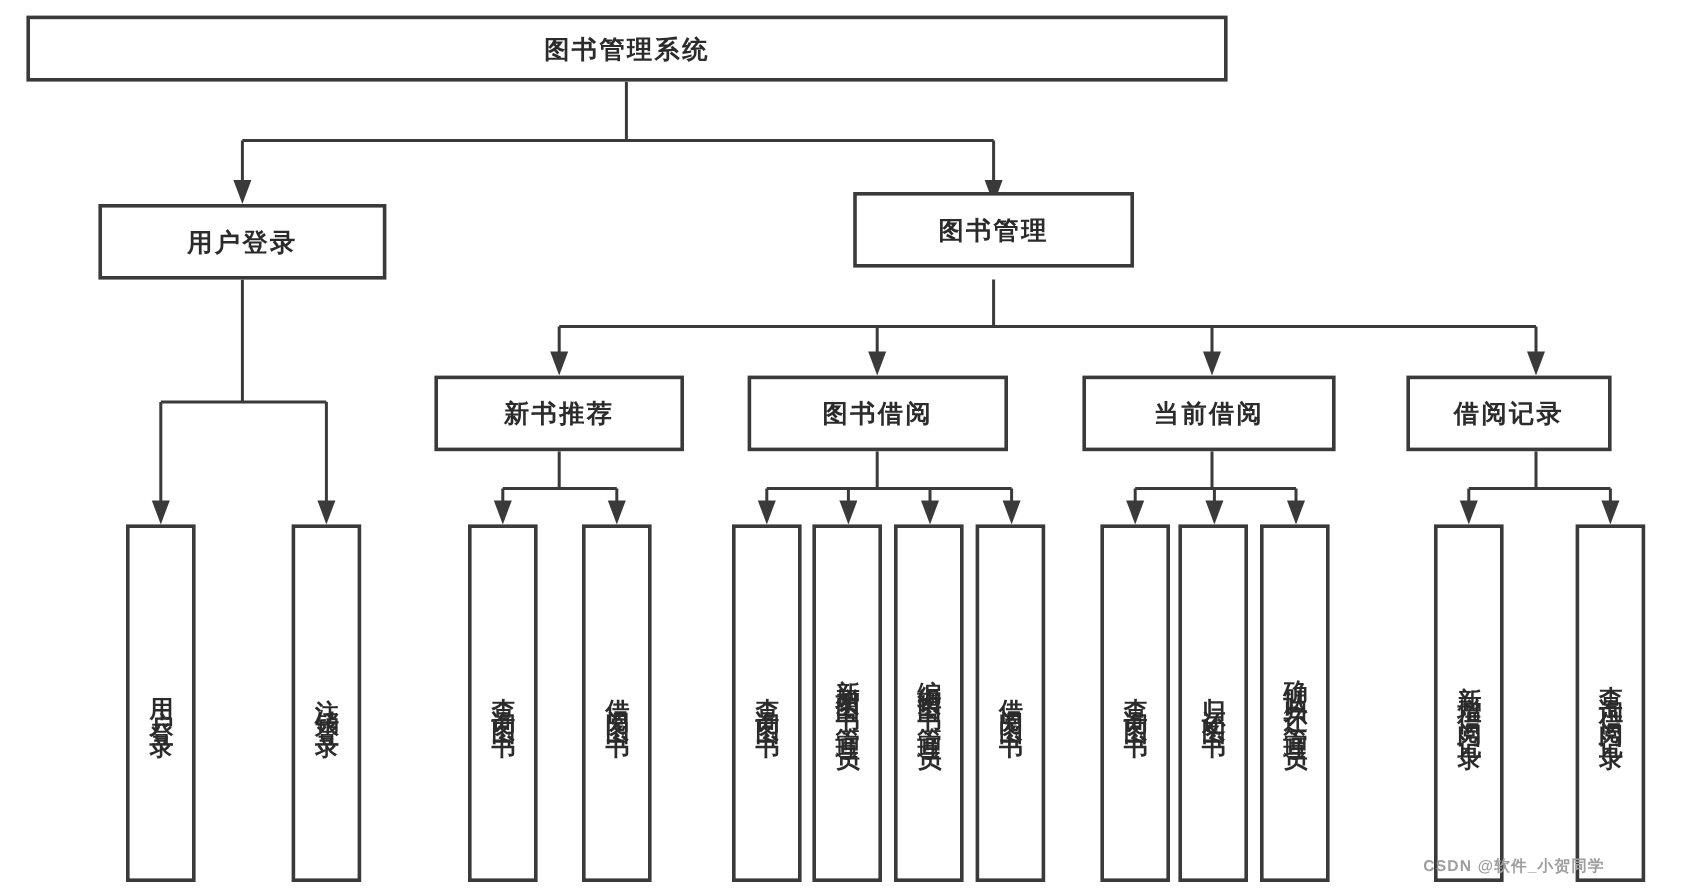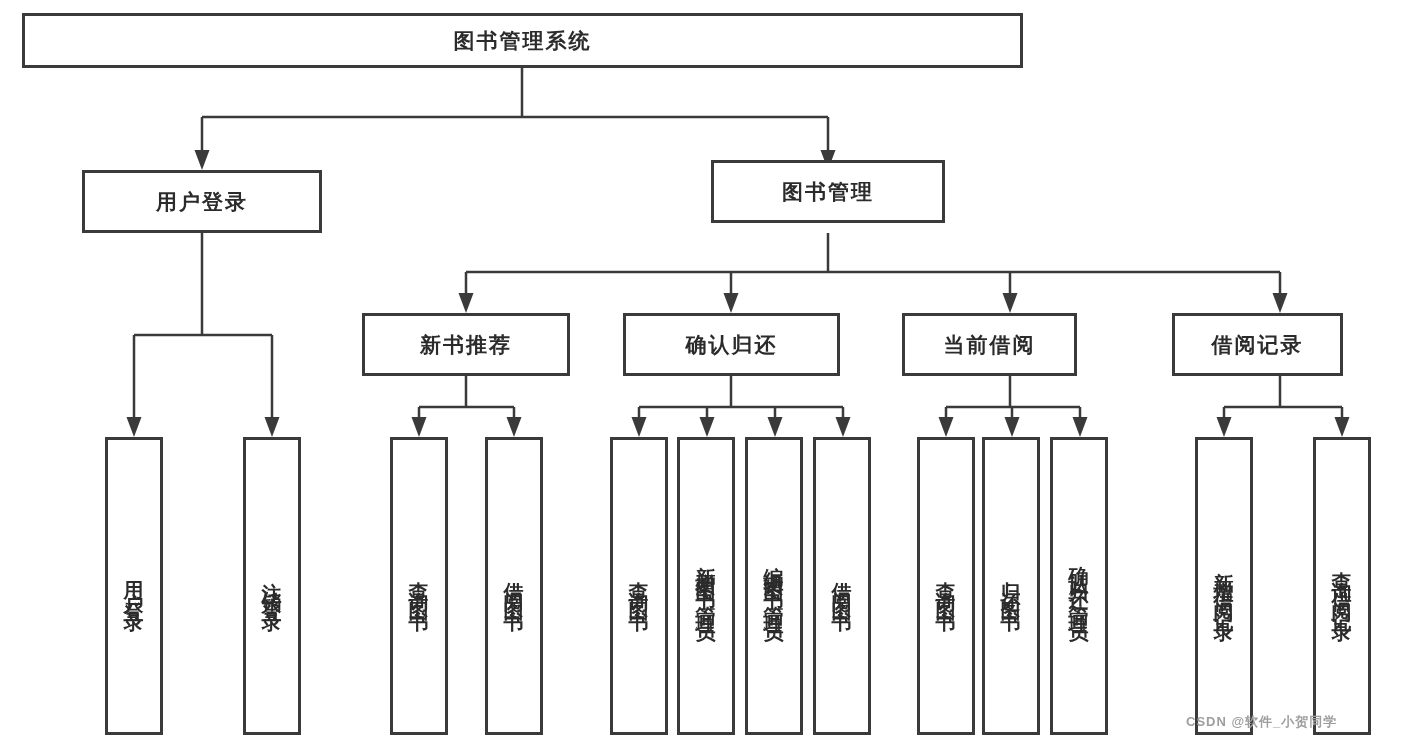--- a/index.html
+++ b/index.html
@@ -130,23 +130,23 @@
     <span class="lbl">用户登录</span>
   </div>
   <div class="node mid" style="left:711px;top:160px;width:234px;">
     <span class="lbl">图书管理</span>
   </div>
 
   <div class="node mid" style="left:362px;top:313px;width:208px;">
     <span class="lbl">新书推荐</span>
   </div>
   <div class="node mid" style="left:623px;top:313px;width:217px;">
-    <span class="lbl">确认归还</span>
+    <span class="lbl">图书借阅</span>
   </div>
-  <div class="node mid" style="left:902px;top:313px;width:175px;">
+  <div class="node mid" style="left:902px;top:313px;width:211px;">
     <span class="lbl">当前借阅</span>
   </div>
   <div class="node mid" style="left:1172px;top:313px;width:171px;">
     <span class="lbl">借阅记录</span>
   </div>
 
   <div class="leaf" style="left:105px;">
     <span class="vlbl">用户登录</span>
   </div>
   <div class="leaf" style="left:243px;">

